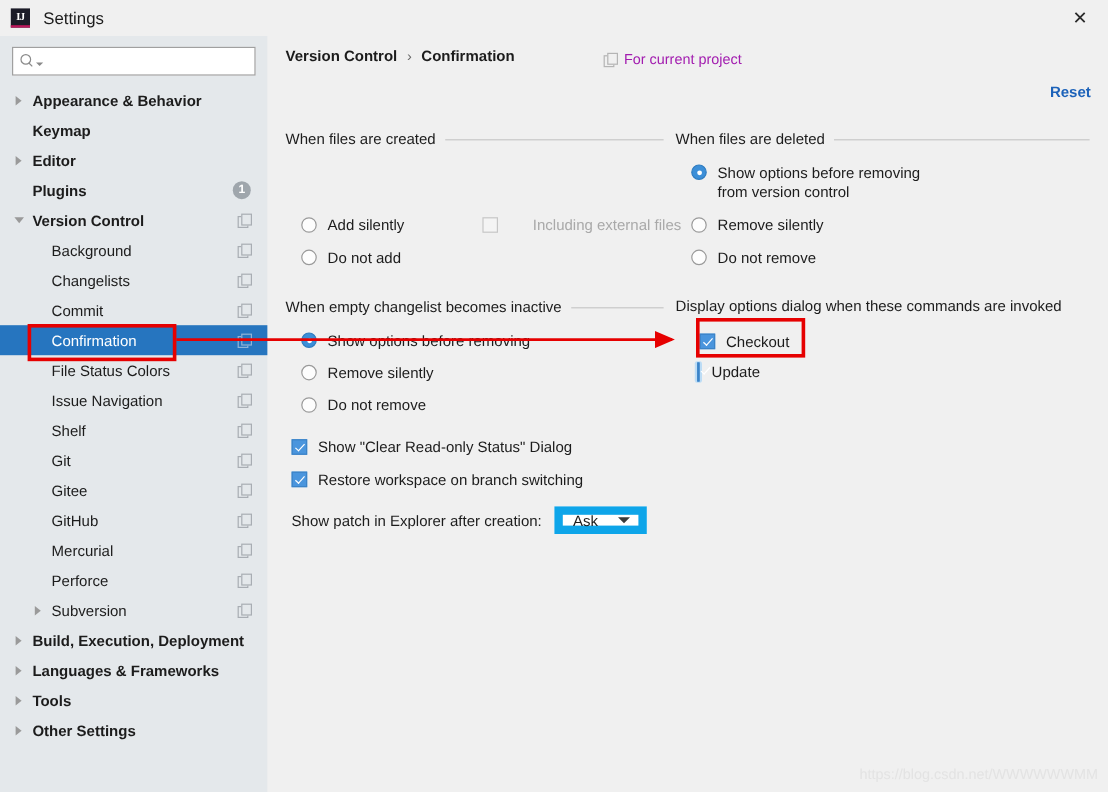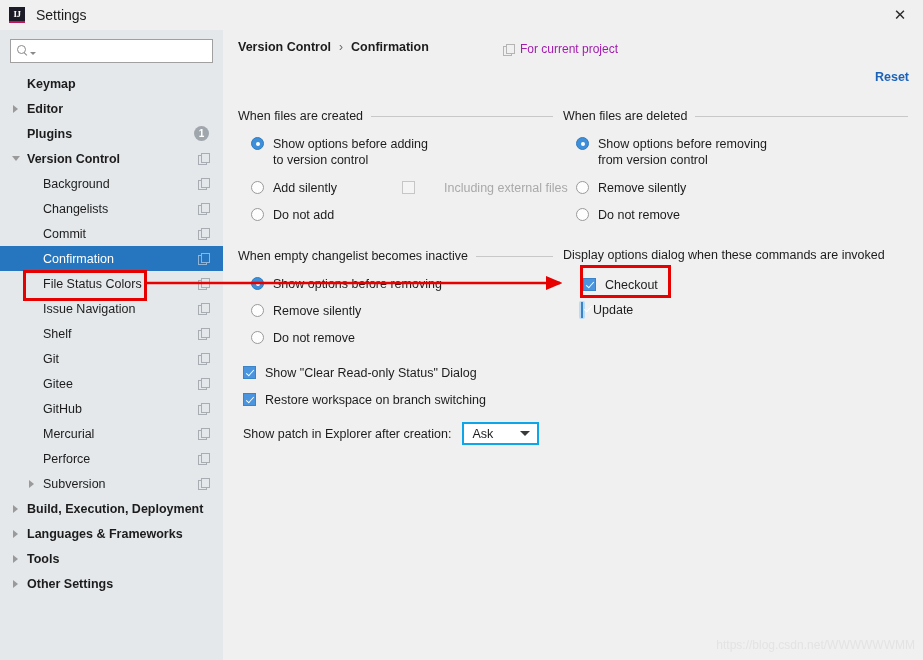--- a/index.html
+++ b/index.html
@@ -236,21 +236,21 @@
 
   
   #patch-row {
     position: absolute; left: 243px; top: 393px;
     display: flex; align-items: center;
     font-size: 12.5px; color: #1c1c1c;
   }
   #patch-select {
     margin-left: 11px;
     width: 77px; height: 23px;
-    background: #ffffff; border: 2px solid #0ea5e9;
+    background: #ffffff; border: 7px solid #0ea5e9;
     display: flex; align-items: center; justify-content: space-between;
     padding: 0 7px 0 8px;
     font-size: 12.5px; cursor: pointer;
   }
   #patch-select .dd-caret {
     width: 0; height: 0;
     border-left: 5px solid transparent; border-right: 5px solid transparent;
     border-top: 5px solid #3a3a3a;
   }
 
@@ -287,20 +287,24 @@
   <div id="sidebar">
     <div id="search-wrap">
       <div id="search-box">
         <span class="magnifier"></span>
         <span class="search-caret"></span>
         <input id="search-input" type="text" placeholder="" style="">
       </div>
     </div>
     <div id="tree">
         <div class="tree-row lvl0">
+          <span class="arrow right"></span>
+          <span class="tree-label">Appearance &amp; Behavior</span>
+        </div>
+        <div class="tree-row lvl0">
           <span class="arrow none"></span>
           <span class="tree-label">Keymap</span>
         </div>
         <div class="tree-row lvl0">
           <span class="arrow right"></span>
           <span class="tree-label">Editor</span>
         </div>
         <div class="tree-row lvl0">
           <span class="arrow none"></span>
           <span class="tree-label">Plugins</span>
@@ -408,25 +412,20 @@
       <span>For current project</span>
     </div>
 
     <div id="reset-link">Reset</div>
 
     <div class="section-head" style="left:15px; top:79px; width:315px;">
       <span>When files are created</span>
       <span class="hr" style="flex:1;"></span>
     </div>
 
-    <div class="opt-row" style="left:28px; top:106px;">
-      <span class="radio checked"></span>
-      <span class="opt-label" style="white-space:pre-line;">Show options before adding
-to version control</span>
-    </div>
     <div class="opt-row" style="left:28px; top:150px;">
       <span class="radio"></span>
       <span class="opt-label">Add silently</span>
     </div>
     <div class="opt-row disabled" style="left:179px; top:150px;">
       <span class="cbox disabled"></span>
       <span class="opt-label">Including external files</span>
     </div>
     <div class="opt-row" style="left:28px; top:177px;">
       <span class="radio"></span>

